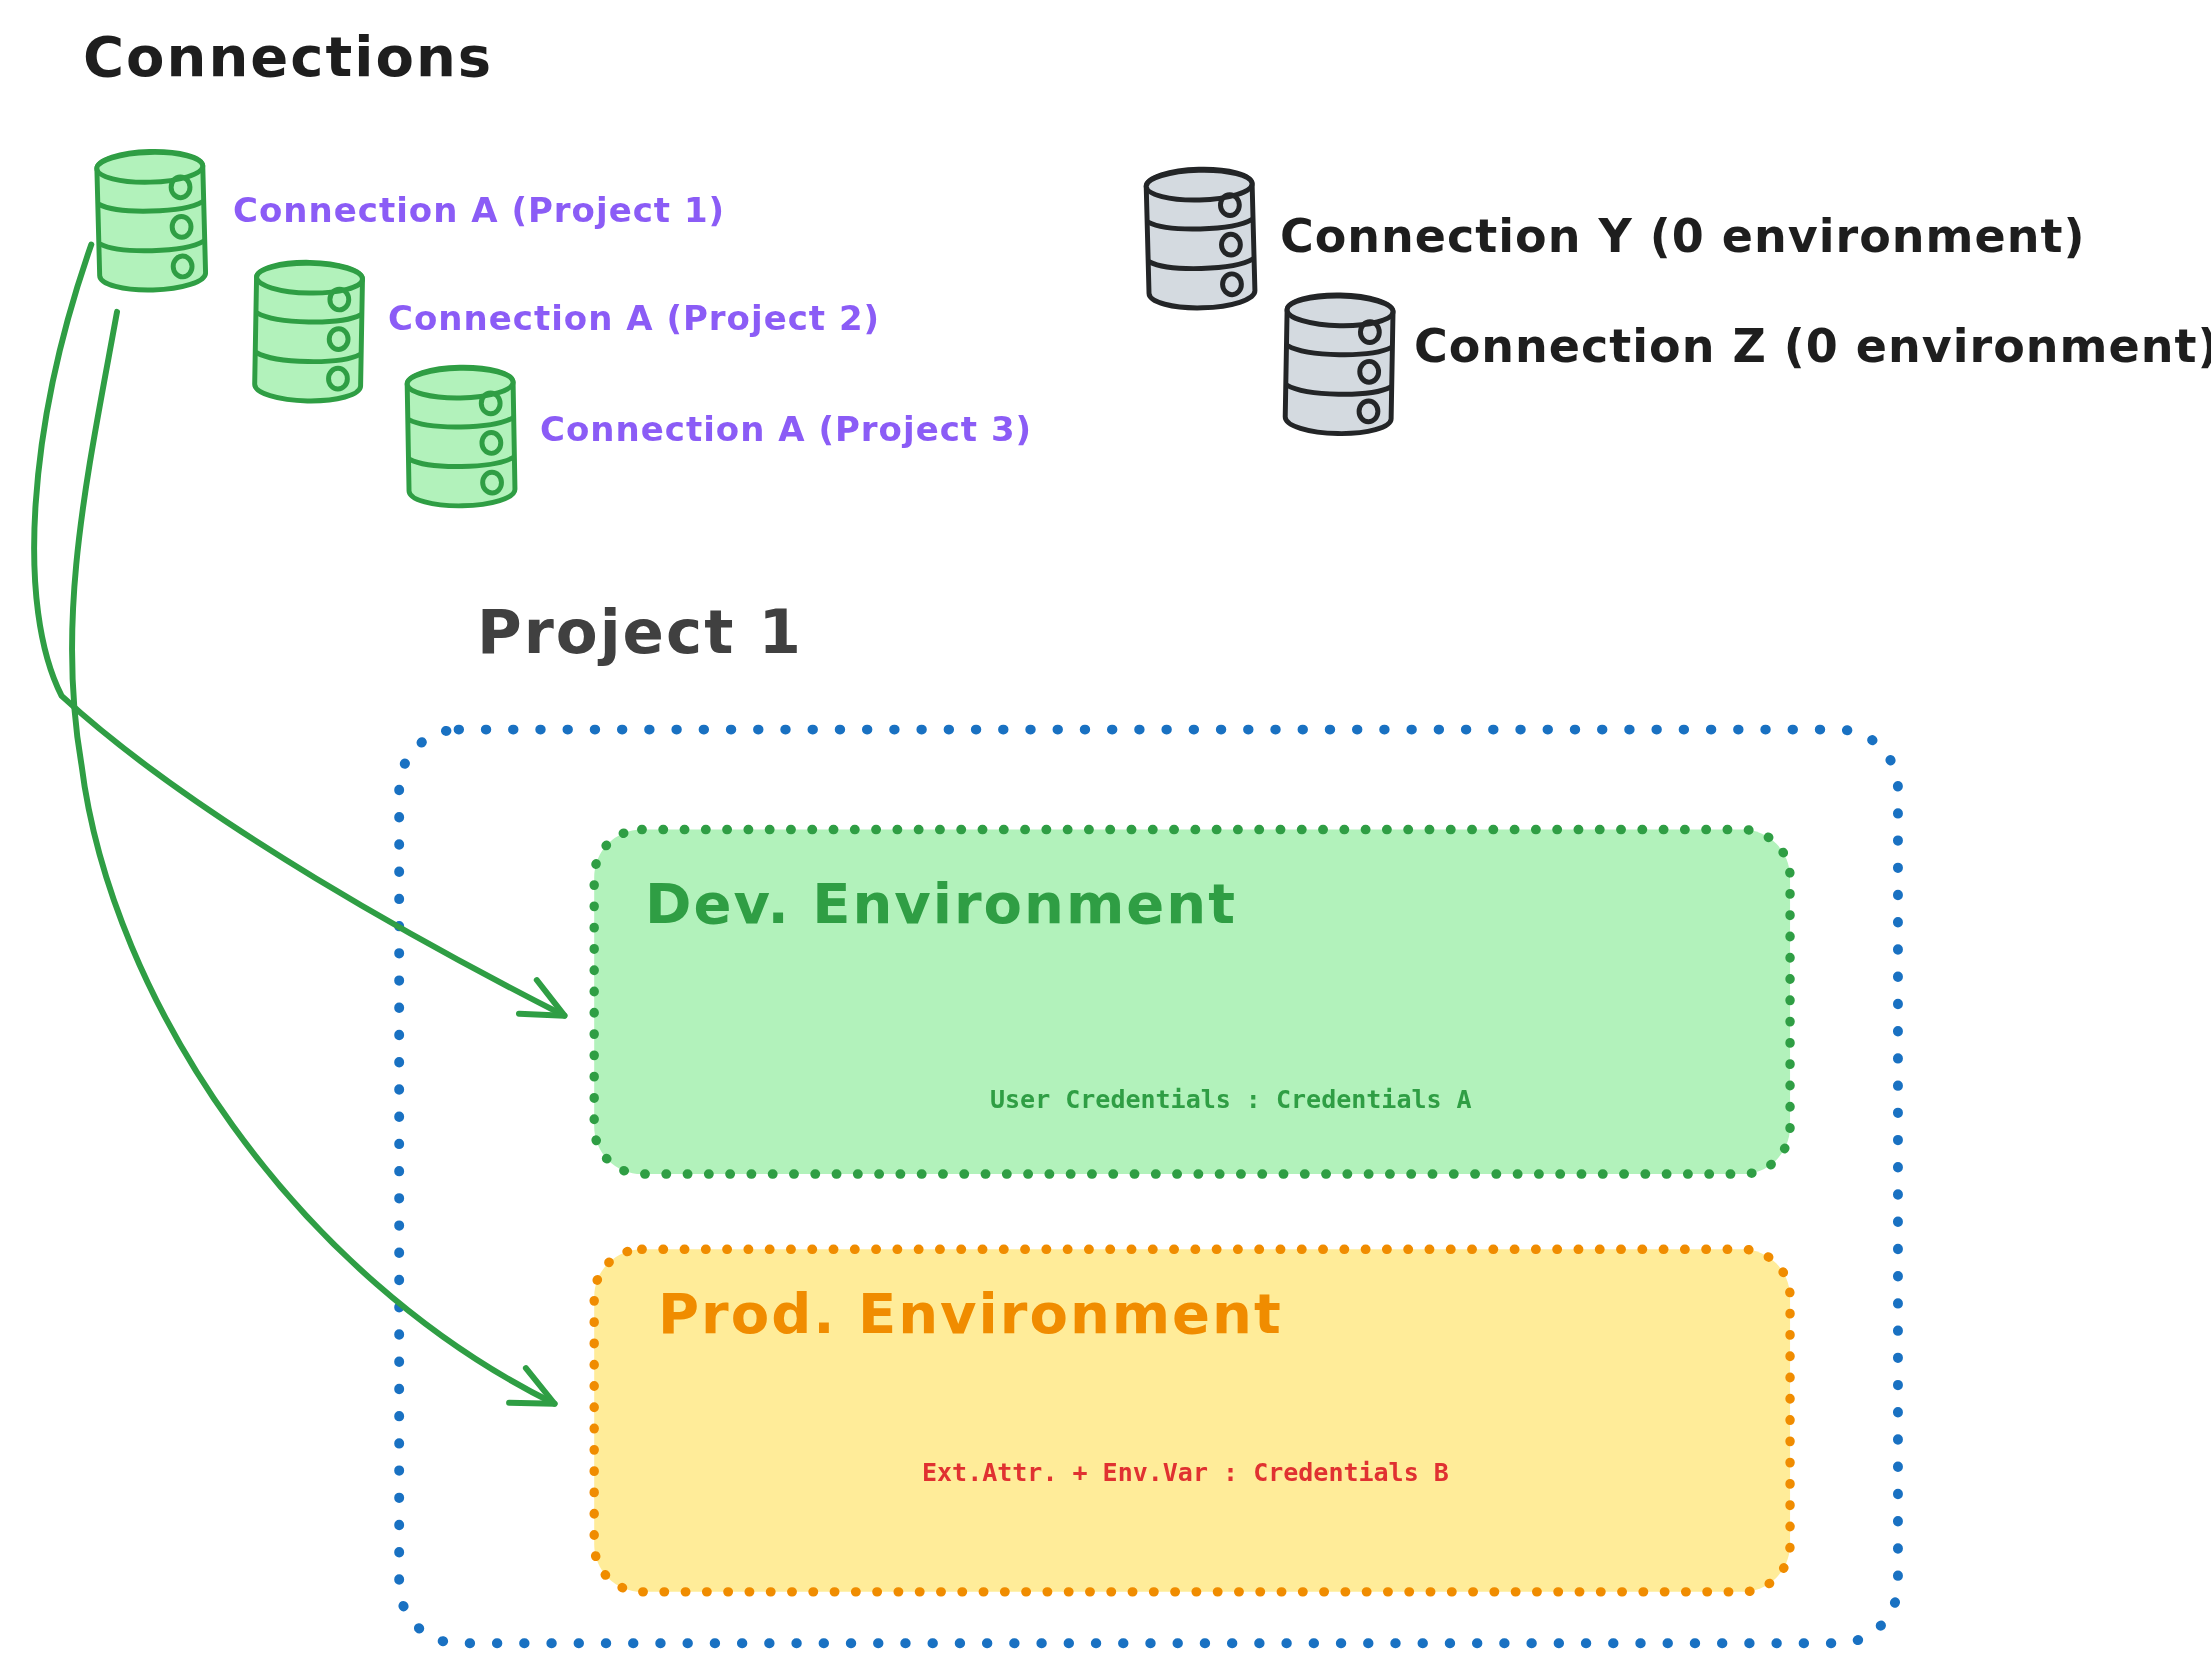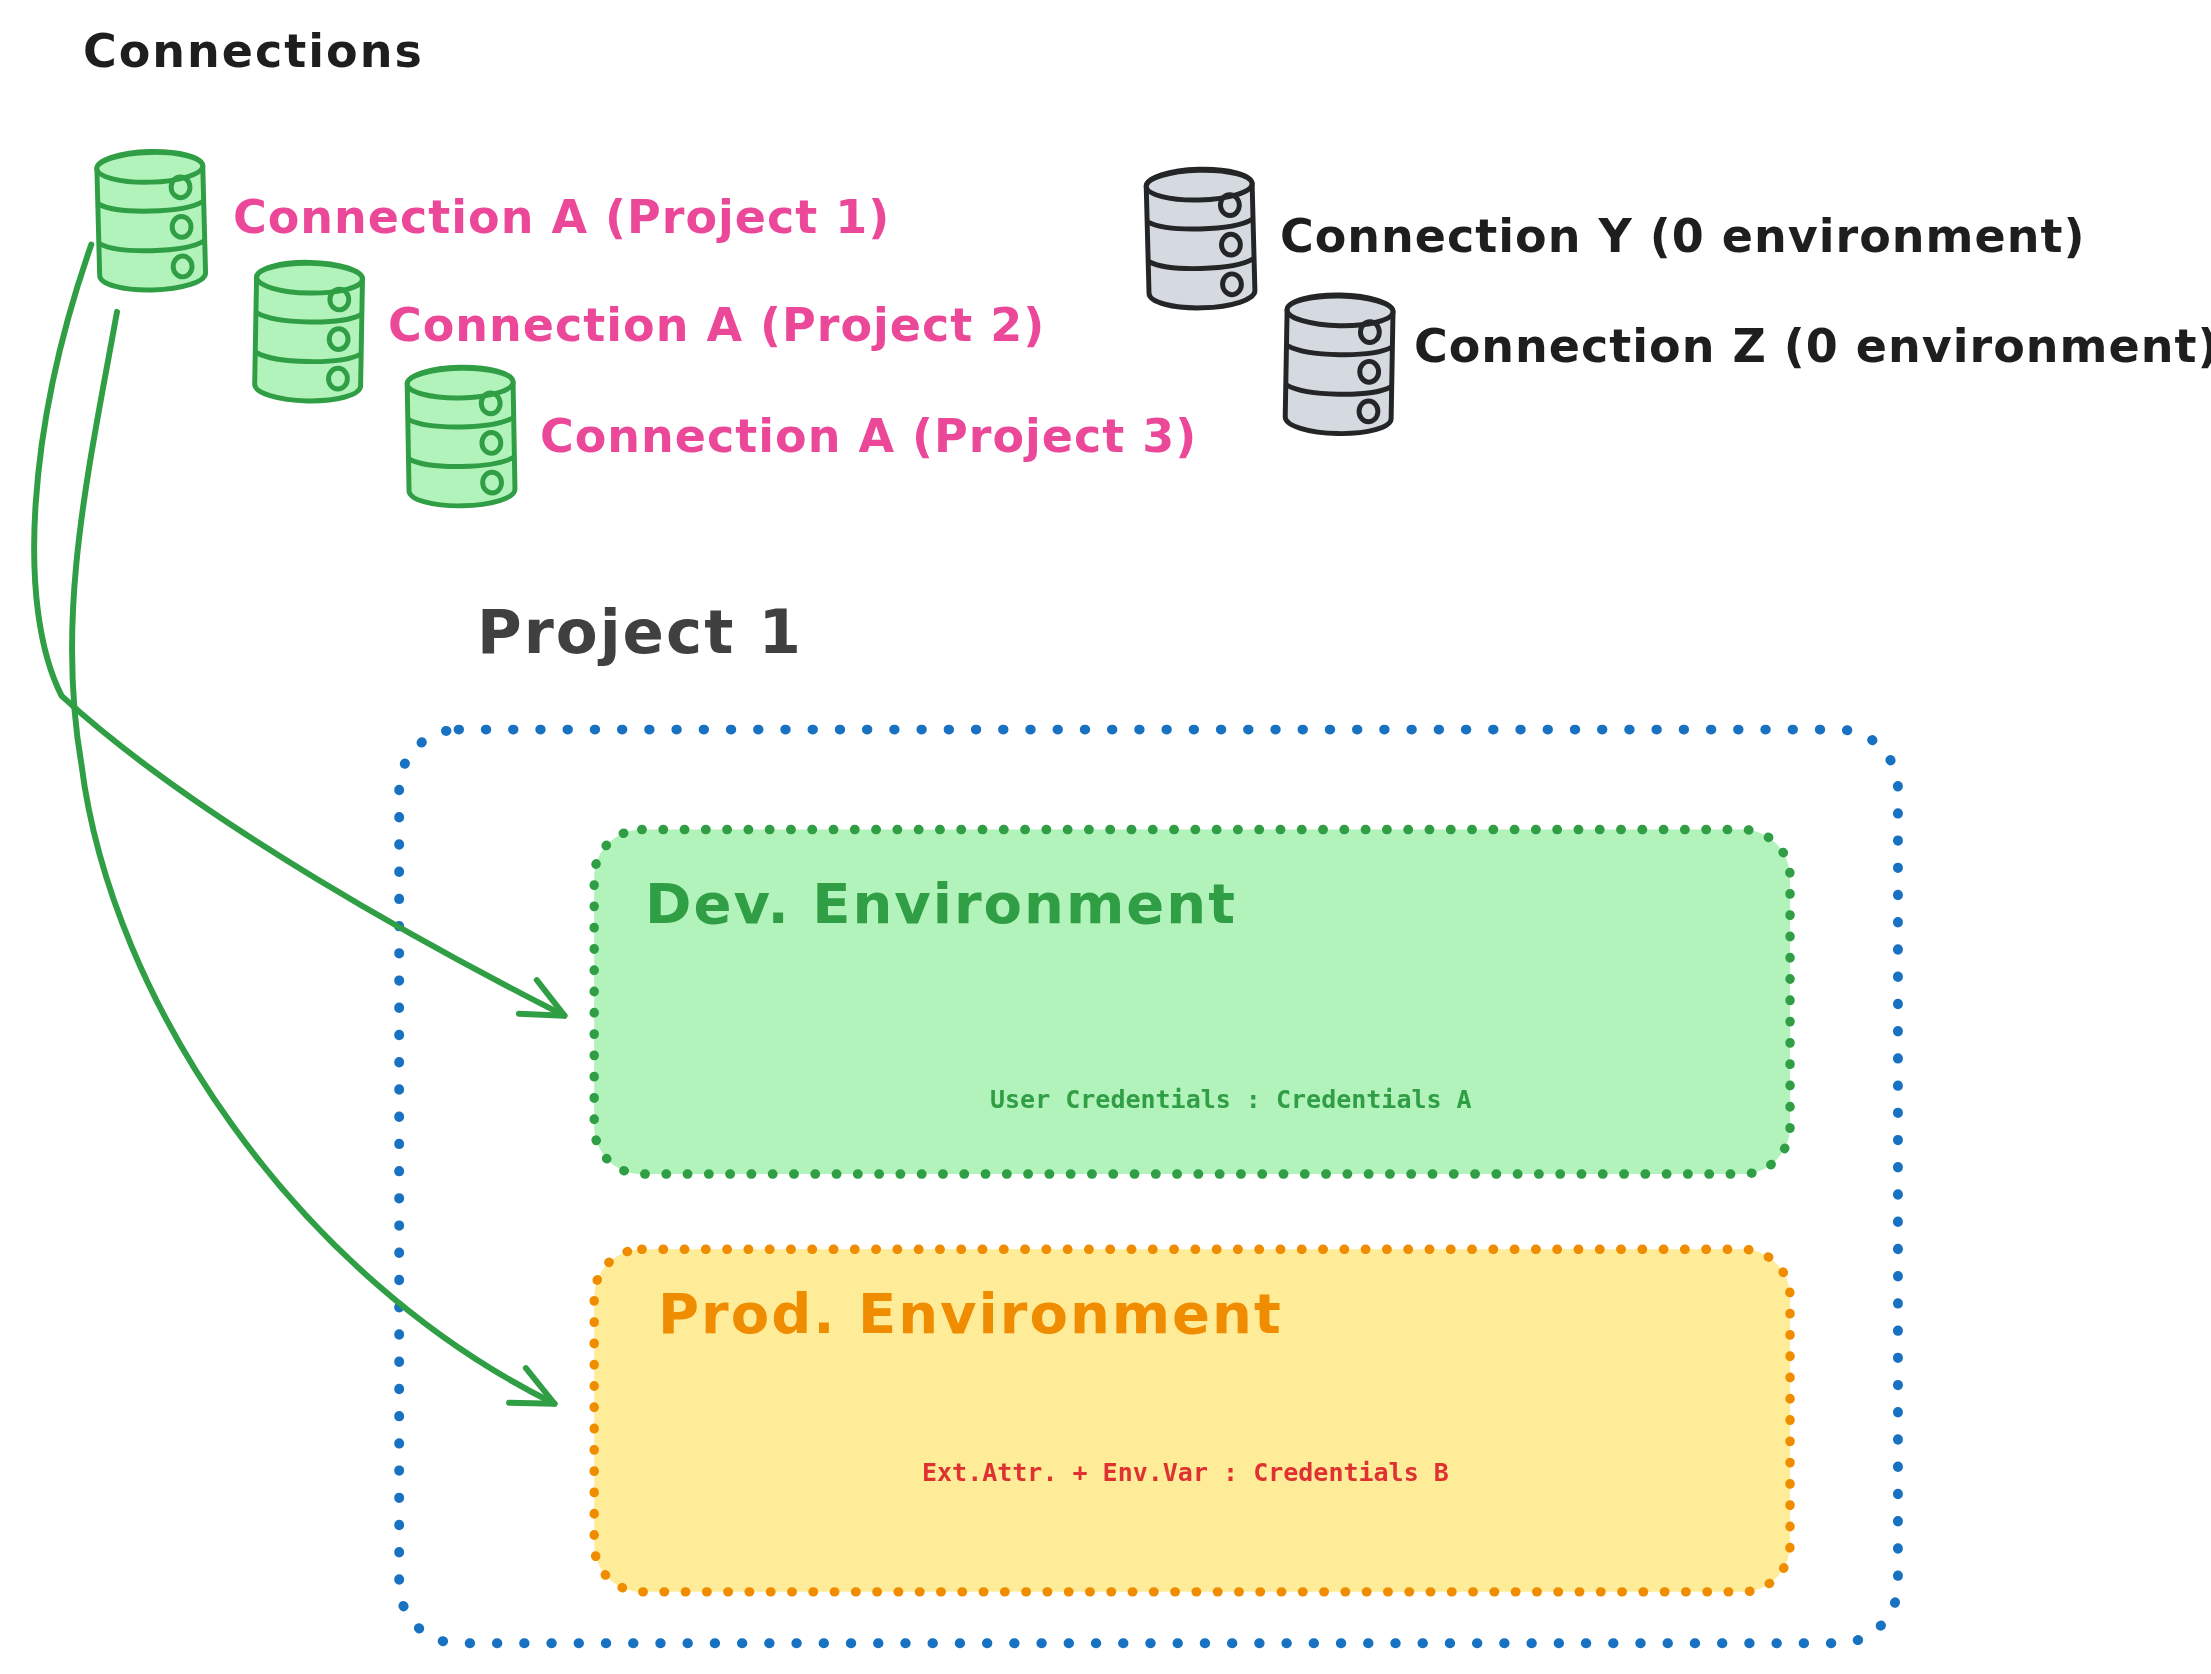--- a/index.html
+++ b/index.html
@@ -63,29 +63,29 @@
   }
 
   
   .txt {
     position: absolute;
     white-space: nowrap;
     letter-spacing: 1px;
   }
   .title-connections {
     left: 83px; top: 24px;
-    font-size: 46px;
+    font-size: 56px;
     font-weight: 700;
     color: #1e1e1e;
     letter-spacing: 2px;
   }
   .conn-label {
-    font-size: 46px;
+    font-size: 34px;
     font-weight: 600;
-    color: #ec4899;
+    color: #8b5cf6;
   }
   .conn-label-gray {
     font-size: 46px;
     font-weight: 600;
     color: #1e1e1e;
   }
   .lbl-a1 { left: 233px;  top: 190px; }
   .lbl-a2 { left: 388px;  top: 298px; }
   .lbl-a3 { left: 540px;  top: 409px; }
   .lbl-y  { left: 1280px; top: 201px; margin-top: 8px; }

